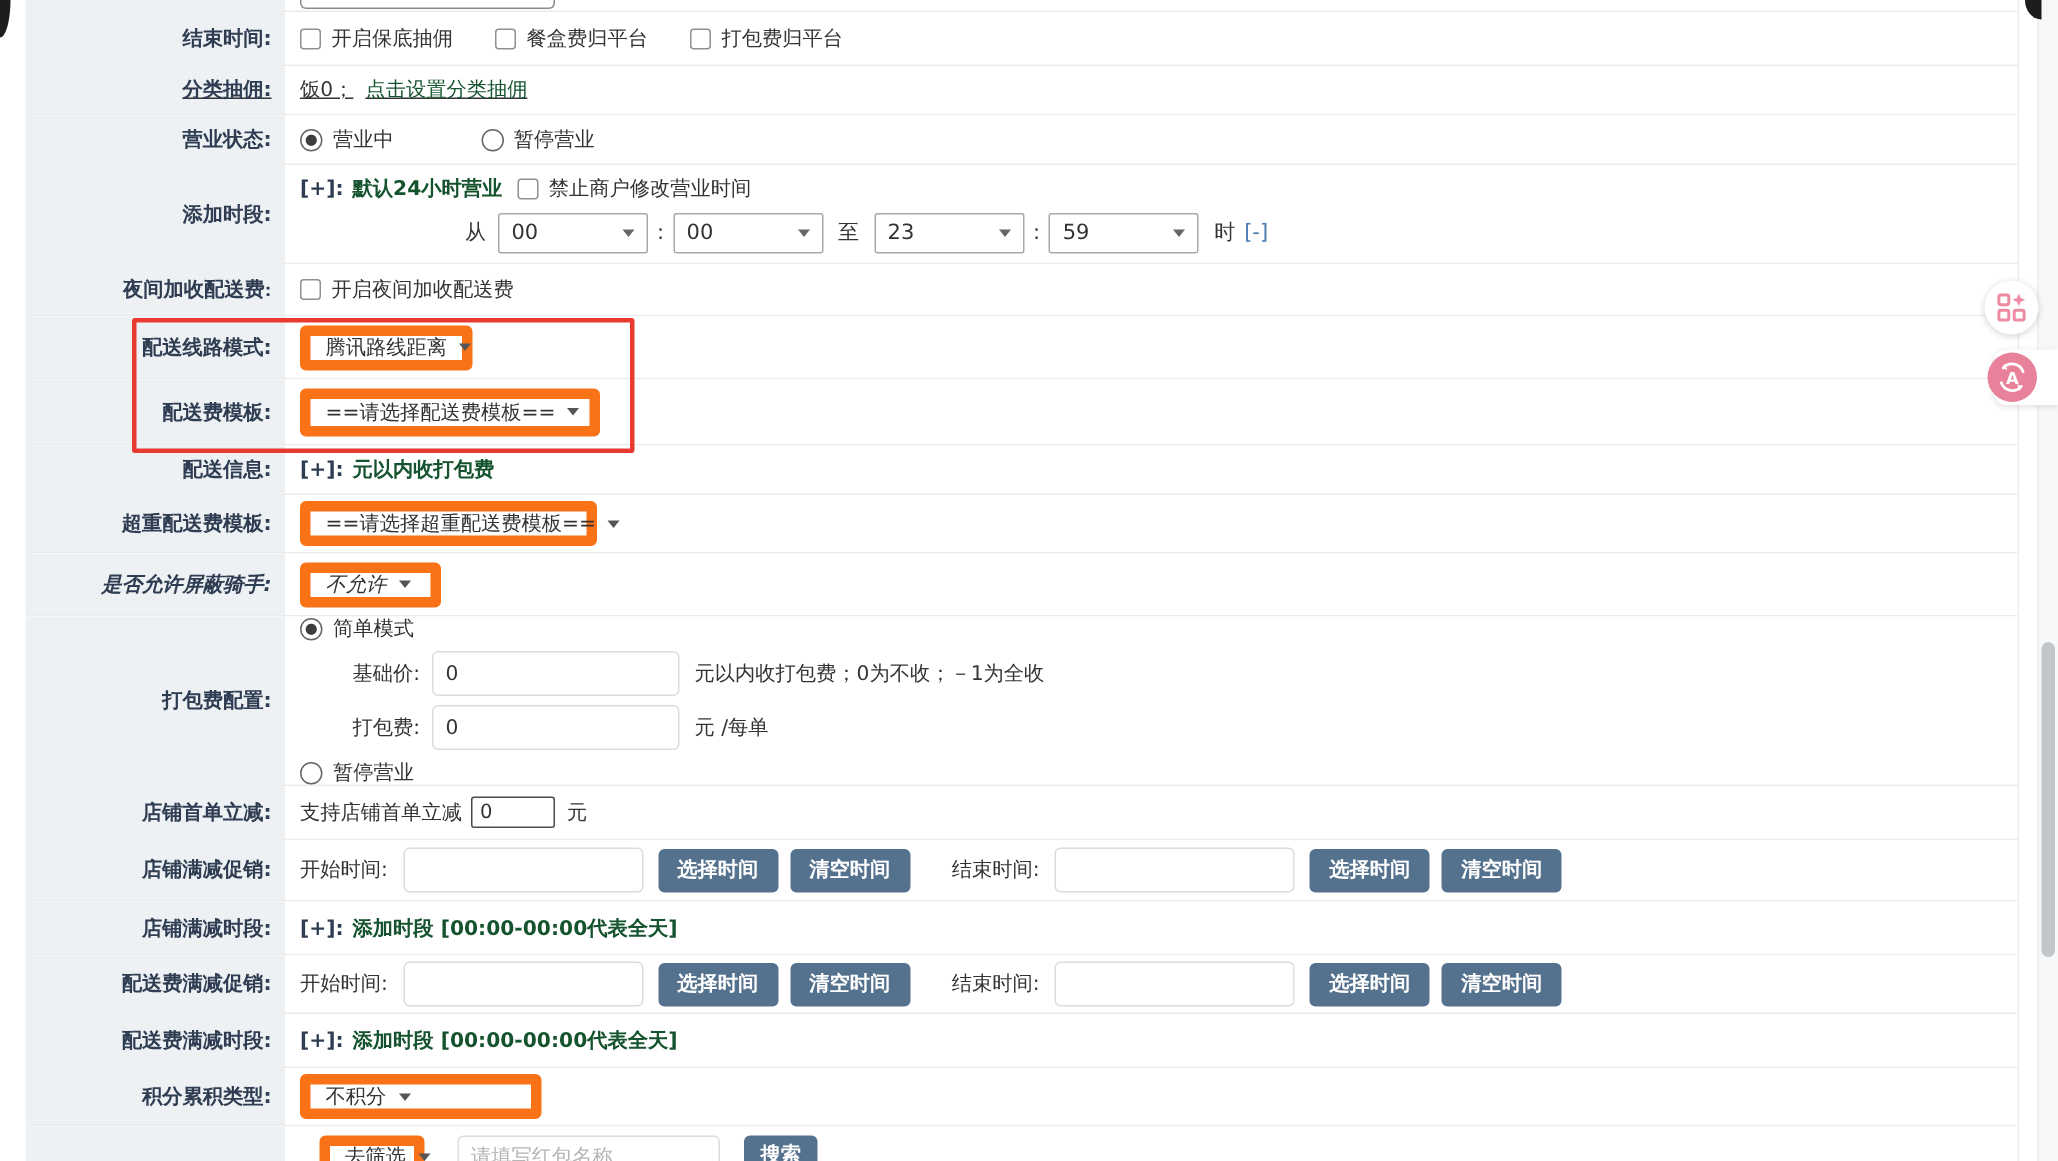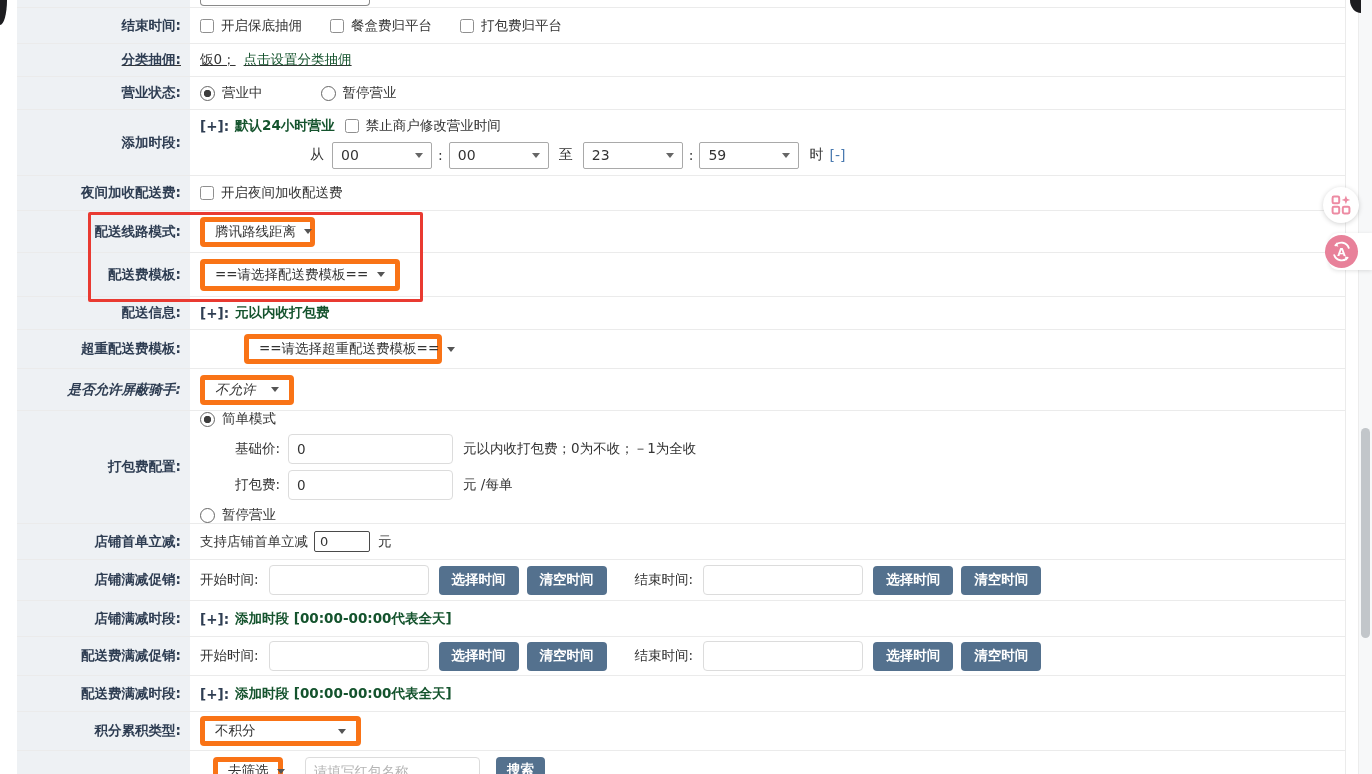--- a/index.html
+++ b/index.html
@@ -11,41 +11,41 @@
   .page{position:relative;width:1372px;height:774px;background:#fff;}
   .form{position:absolute;left:17px;top:0;width:1328px;border-right:1px solid #ebebeb;}
   .row{display:flex;border-bottom:1px solid #ebebeb;box-sizing:border-box;background:#fff;}
   .lbl{flex:0 0 173px;width:173px;background:#eef1f4;display:flex;align-items:center;justify-content:flex-end;
        padding-right:9px;box-sizing:border-box;color:#2e3d52;font-weight:600;font-size:13.5px;white-space:nowrap;}
   .ctl{flex:1;display:flex;align-items:center;padding-left:10px;min-width:0;}
   .col{flex-direction:column;align-items:flex-start;justify-content:center;}
 
   .r0{height:8px;} .r0 .ctl{align-items:flex-start;padding-top:0;}
   .r-baodi{height:36px;} .r-fenlei{height:33px;text-decoration:underline;} .r-status{height:33px;}
-  .r-time{height:66px;} .r-night{height:35px;} .r-route{height:42px;}
-  .r-feetpl{height:44px;} .r-dinfo{height:33px;} .r-over{height:39px;gap:44px;}
+  .r-time{height:66px;} .r-night{height:35px;font-family:Liberation Serif, serif;} .r-route{height:42px;}
+  .r-feetpl{height:44px;} .r-dinfo{height:33px;} .r-over{height:39px;}
   .r-rider{height:42px;font-style:italic;} .r-pack{height:113px;} .r-first{height:36px;}
   .r-spromo{height:41px;} .r-speriod{height:36px;} .r-fpromo{height:39px;}
   .r-fperiod{height:36px;} .r-points{height:39px;}
   .r-bottom{height:23px;border-bottom:none;overflow:hidden;} .r-bottom .ctl{align-items:flex-start;padding-top:6px;padding-left:23px;gap:12px;}
 
   .partial-input{width:170px;height:6px;border:1px solid #8a8a8a;border-top:none;
     border-radius:0 0 4px 4px;background:#fff;box-sizing:border-box;}
 
   .cbwrap,.rdwrap{display:inline-flex;align-items:center;gap:7px;cursor:pointer;white-space:nowrap;}
   .cb{width:14px;height:14px;border:1.5px solid #8f8f8f;border-radius:2.5px;background:#fff;box-sizing:border-box;flex:0 0 auto;}
   .rd{width:15px;height:15px;border:1.5px solid #666;border-radius:50%;background:#fff;box-sizing:border-box;flex:0 0 auto;}
   .rd.checked{background:radial-gradient(circle at center,#3d3d3d 0 3.4px,#fff 4px);}
 
   .link{color:#14532d;cursor:pointer;white-space:nowrap;}
   .link.bold{font-weight:600;}
   .plus{color:#2e3d52;font-weight:600;margin-right:6px;white-space:nowrap;}
   .minus{color:#4a7ab0;margin-left:6px;}
 
-  .dd{display:inline-flex;align-items:center;justify-content:space-between;border:5px solid #f97316;
+  .dd{display:inline-flex;align-items:center;border:7px solid #f97316;
       border-radius:4px;background:#fff;height:30px;padding:0 10px;box-sizing:border-box;cursor:pointer;white-space:nowrap;}
   .caret{width:0;height:0;border-left:4.5px solid transparent;border-right:4.5px solid transparent;
          border-top:5.5px solid #555;margin-left:8px;flex:0 0 auto;}
   .tsel{display:inline-flex;align-items:center;justify-content:space-between;width:100px;height:27px;
         border:1px solid #a9a9a9;border-radius:2px;background:#fff;padding:0 8px;box-sizing:border-box;
         font-size:14px;cursor:pointer;}
   .tsel .caret{border-top-color:#666;border-left-width:4px;border-right-width:4px;border-top-width:5px;}
 
   .txt{height:30px;border:1px solid #dcdcdc;border-radius:4px;padding:0 8px;font-size:13.5px;color:#333;
        box-sizing:border-box;outline:none;background:#fff;font-family:inherit;}

